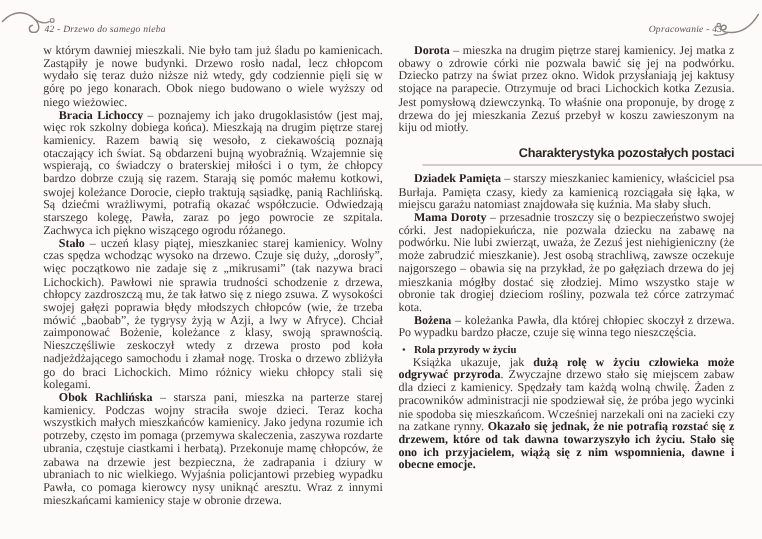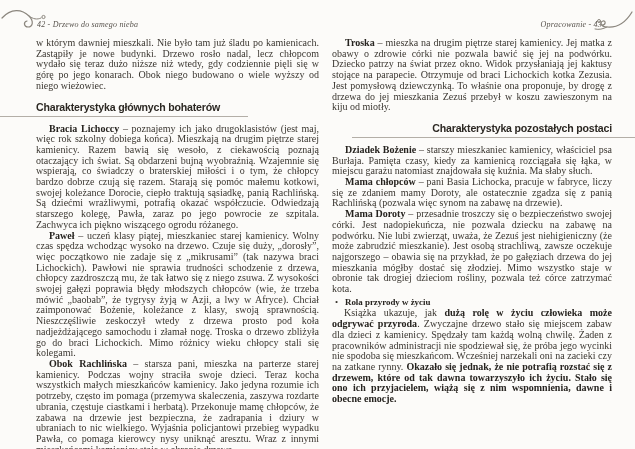--- a/index.html
+++ b/index.html
@@ -91,49 +91,48 @@
   <svg class="orn orn-right" width="42" height="28" viewBox="0 0 42 28">
     <path d="M40,2 C34,12 26,18 15,17 C9,17 7,12 11,11 C14,10.5 14,15 10,15" fill="none" stroke="#8b867e" stroke-width="1.2" stroke-linecap="round"></path>
     <path d="M15,17 C11,19 7,20 3,19" fill="none" stroke="#8b867e" stroke-width="1" stroke-linecap="round"></path>
     <circle cx="7" cy="11" r="1.5" fill="none" stroke="#8b867e" stroke-width="1"></circle>
   </svg>
 
   <div class="col col-left">
 
     <p class="body intro">w którym dawniej mieszkali. Nie było tam już śladu po kamienicach. Zastąpiły je nowe budynki. Drzewo rosło nadal, lecz chłopcom wydało się teraz dużo niższe niż wtedy, gdy codziennie pięli się w górę po jego konarach. Obok niego budowano o wiele wyższy od niego wieżowiec.</p>
 
-    <h2 class="section-head head-left">Charakterystyka głównych bohaterów</h2>
 
     <p class="body indent"><strong>Bracia Lichoccy</strong>
       <span>– poznajemy ich jako drugoklasistów (jest maj, więc rok szkolny dobiega końca). Mieszkają na drugim piętrze starej kamienicy. Razem bawią się wesoło, z ciekawością poznają otaczający ich świat. Są obdarzeni bujną wyobraźnią. Wzajemnie się wspierają, co świadczy o braterskiej miłości i o tym, że chłopcy bardzo dobrze czują się razem. Starają się pomóc małemu kotkowi, swojej koleżance Dorocie, ciepło traktują sąsiadkę, panią Rachlińską. Są dziećmi wrażliwymi, potrafią okazać współczucie. Odwiedzają starszego kolegę, Pawła, zaraz po jego powrocie ze szpitala. Zachwyca ich piękno wiszącego ogrodu różanego.</span></p>
 
-    <p class="body indent"><strong>Paweł</strong>
+    <p class="body indent"><strong>Stało</strong>
       <span>– uczeń klasy piątej, mieszkaniec starej kamienicy. Wolny czas spędza wchodząc wysoko na drzewo. Czuje się duży, „dorosły”, więc początkowo nie zadaje się z „mikrusami” (tak nazywa braci Lichockich). Pawłowi nie sprawia trudności schodzenie z drzewa, chłopcy zazdroszczą mu, że tak łatwo się z niego zsuwa. Z wysokości swojej gałęzi poprawia błędy młodszych chłopców (wie, że trzeba mówić „baobab”, że tygrysy żyją w Azji, a lwy w Afryce). Chciał zaimponować Bożenie, koleżance z klasy, swoją sprawnością. Nieszczęśliwie zeskoczył wtedy z drzewa prosto pod koła nadjeżdżającego samochodu i złamał nogę. Troska o drzewo zbliżyła go do braci Lichockich. Mimo różnicy wieku chłopcy stali się kolegami.</span></p>
 
     <p class="body indent"><strong>Obok Rachlińska</strong>
       <span>– starsza pani, mieszka na parterze starej kamienicy. Podczas wojny straciła swoje dzieci. Teraz kocha wszystkich małych mieszkańców kamienicy. Jako jedyna rozumie ich potrzeby, często im pomaga (przemywa skaleczenia, zaszywa rozdarte ubrania, częstuje ciastkami i herbatą). Przekonuje mamę chłopców, że zabawa na drzewie jest bezpieczna, że zadrapania i dziury w ubraniach to nic wielkiego. Wyjaśnia policjantowi przebieg wypadku Pawła, co pomaga kierowcy nysy uniknąć aresztu. Wraz z innymi mieszkańcami kamienicy staje w obronie drzewa.</span></p>
 
   </div>
 
   <div class="col col-right">
 
-    <p class="body indent"><strong>Troska</strong>
+    <p class="body indent"><strong>Dorota</strong>
       <span>– mieszka na drugim piętrze starej kamienicy. Jej matka z obawy o zdrowie córki nie pozwala bawić się jej na podwórku. Dziecko patrzy na świat przez okno. Widok przysłaniają jej kaktusy stojące na parapecie. Otrzymuje od braci Lichockich kotka Zezusia. Jest pomysłową dziewczynką. To właśnie ona proponuje, by drogę z drzewa do jej mieszkania Zezuś przebył w koszu zawieszonym na kiju od miotły.</span></p>
 
     <h2 class="section-head head-right hr1">Charakterystyka pozostałych postaci</h2>
 
-    <p class="body indent"><strong>Dziadek Bożenie</strong>
+    <p class="body indent"><strong>Dziadek Pamięta</strong>
       <span>– starszy mieszkaniec kamienicy, właściciel psa Burłaja. Pamięta czasy, kiedy za kamienicą rozciągała się łąka, w miejscu garażu natomiast znajdowała się kuźnia. Ma słaby słuch.</span></p>
 
-    <p class="body indent"><strong>Mama chłopców</strong>
-      <span>– pani Basia Lichocka, pracuje w fabryce, liczy się ze zdaniem mamy Doroty, ale ostatecznie zgadza się z panią Rachlińską (pozwala więc synom na zabawę na drzewie).</span></p>
 
     <p class="body indent"><strong>Mama Doroty</strong>
       <span>– przesadnie troszczy się o bezpieczeństwo swojej córki. Jest nadopiekuńcza, nie pozwala dziecku na zabawę na podwórku. Nie lubi zwierząt, uważa, że Zezuś jest niehigieniczny (że może zabrudzić mieszkanie). Jest osobą strachliwą, zawsze oczekuje najgorszego – obawia się na przykład, że po gałęziach drzewa do jej mieszkania mógłby dostać się złodziej. Mimo wszystko staje w obronie tak drogiej dzieciom rośliny, pozwala też córce zatrzymać kota.</span></p>
 
+    <p class="body indent"><strong>Bożena</strong>
+      <span>– koleżanka Pawła, dla której chłopiec skoczył z drzewa. Po wypadku bardzo płacze, czuje się winna tego nieszczęścia.</span></p>
 
 
     <div class="bullet-row">
       <span class="bullet-dot">•</span>
       <span class="bullet-title">Rola przyrody w życiu</span>
     </div>
 
     <p class="body bullet-para"><span>Książka ukazuje, jak </span><strong>dużą rolę w życiu człowieka może odgrywać przyroda</strong><span>. Zwyczajne drzewo stało się miejscem zabaw dla dzieci z kamienicy. Spędzały tam każdą wolną chwilę. Żaden z pracowników administracji nie spodziewał się, że próba jego wycinki nie spodoba się mieszkańcom. Wcześniej narzekali oni na zacieki czy na zatkane rynny. </span><strong>Okazało się jednak, że nie potrafią rozstać się z drzewem, które od tak dawna towarzyszyło ich życiu. Stało się ono ich przyjacielem, wiążą się z nim wspomnienia, dawne i obecne emocje.</strong></p>
 
   </div>

